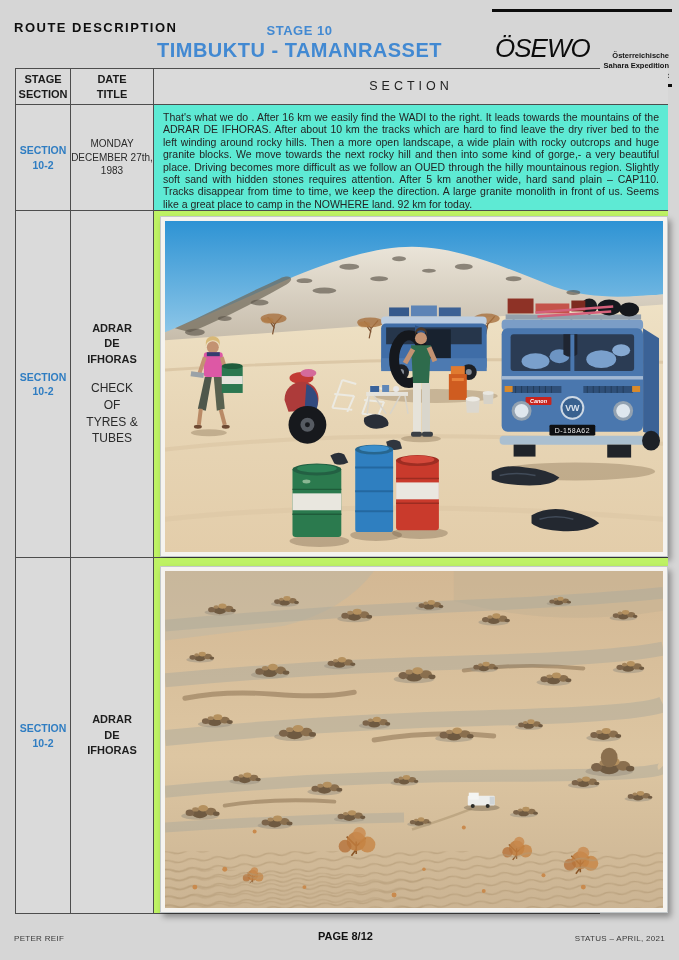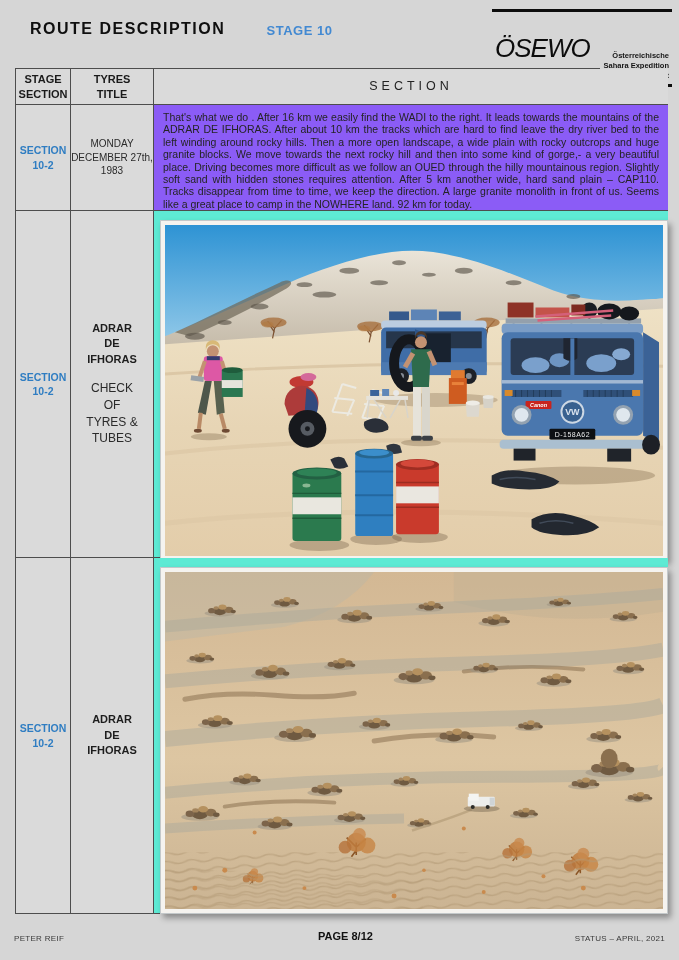--- a/index.html
+++ b/index.html
@@ -5,21 +5,21 @@
   html,body { margin:0; padding:0; background:#9a9a9a; }
   .page {
     position:relative; width:679px; height:960px; margin:0 auto;
     background:#d6d6d6; overflow:hidden;
     font-family:"Liberation Sans", sans-serif; color:#1c1c1c;
   }
   .pre { white-space:pre-line; }
 
   
   .page-header { position:absolute; top:0; left:0; right:0; height:64px; }
-  .route-desc { position:absolute; left:30px; top:20px; font-size:16px; font-weight:bold; letter-spacing:1.5px; color:#0f0f0f; }
+  .route-desc { position:absolute; left:14px; top:20px; font-size:13px; font-weight:bold; letter-spacing:1.5px; color:#0f0f0f; }
   .center-block { position:absolute; left:120px; right:200px; top:23px; text-align:center; }
   .stage-line { font-size:13px; font-weight:bold; color:#4289d2; letter-spacing:.5px; }
   .title-line { font-size:20px; font-weight:bold; color:#4289d2; letter-spacing:.5px; margin-top:1px; }
   .logo { position:absolute; right:7px; top:9px; width:174px; border-top:3px solid #0d0d0d; border-bottom:3px solid #0d0d0d; padding:3px 3px 4px 3px; display:flex; align-items:center; justify-content:space-between; background:transparent; }
   .logo-name { font-size:26px; line-height:26px; font-weight:normal; font-style:italic; letter-spacing:-1px; color:#0c0c0c; }
   .logo-sub { font-size:7.5px; font-weight:bold; text-align:right; line-height:1.3; color:#141414;margin-top:36px; }
 
   
   .route-table {
     position:absolute; left:15px; top:68px; width:585px; box-sizing:border-box;
@@ -28,54 +28,55 @@
   }
   .cell { border-right:1px solid #4d4d4d; border-bottom:1px solid #4d4d4d; background:#dadada; box-sizing:border-box; display:flex; flex-direction:column; align-items:center; justify-content:center; text-align:center; }
   .cell.last-col { border-right:none; }
   .cell.last-row { border-bottom:none; }
   .head-cell { font-size:11px; font-weight:bold; line-height:1.3; color:#1a1a1a; }
   .remarks-head { font-size:12.5px; font-weight:normal; letter-spacing:4px; color:#222; }
   .section-label { font-size:10.5px; font-weight:bold; line-height:1.35; color:#2f7dc2; }
   .date-label { font-size:10px; line-height:1.35; color:#2a2a2a; }
   .title-label { font-size:11px; font-weight:bold; line-height:1.4; color:#1d1d1d; }
   .subtitle-label { font-size:12px; line-height:1.4; color:#2a2a2a; margin-top:13px;text-align:center; }
-  .remarks-cell { background:#8b5cf6; align-items:stretch; justify-content:flex-start; text-align:justify; padding:6px 9px 4px 9px; font-size:10.5px; line-height:12.4px; color:#242424; }
-  .photo-cell { background:#5eead4; align-items:flex-start; justify-content:flex-start; padding:9px 0 0 6px; }
+  .remarks-cell { background:#5eead4; align-items:stretch; justify-content:flex-start; text-align:justify; padding:6px 9px 4px 9px; font-size:10.5px; line-height:12.4px; color:#242424; }
+  .photo-cell { background:#bef264; align-items:flex-start; justify-content:flex-end; padding:25px 0 0 6px; }
   .photo-frame { background:#f5f3ef; padding:4px; box-shadow:3px 4px 6px rgba(0,0,0,0.35); border:1px solid #c3c8ca; }
   .photo-frame svg { display:block; }
 
   
   .page-footer { position:absolute; left:14px; right:14px; top:928px; height:20px; }
   .footer-author { position:absolute; left:0; top:6px; font-size:8px; color:#3a3a3a; letter-spacing:.3px; }
   .footer-page { position:absolute; left:12px; right:0; top:2px; text-align:center; font-size:11px; font-weight:bold; color:#111; }
   .footer-status { position:absolute; right:0; top:6px; font-size:8px; color:#3a3a3a; letter-spacing:.3px; }
 </style>
 </head>
 <body>
 
 <div class="page">
 
   <div class="page-header">
     <div class="route-desc">ROUTE DESCRIPTION</div>
     <div class="center-block">
       <div class="stage-line">STAGE 10</div>
+      <div class="title-line">TIMBUKTU - TAMANRASSET</div>
     </div>
     <div class="logo">
       <span class="logo-name">ÖSEWO</span>
       <span class="logo-sub pre">Österreichische
 Sahara Expedition
 West - Ost</span>
     </div>
   </div>
 
   <div class="route-table">
 
     <div class="cell head-cell pre">STAGE
 SECTION</div>
-    <div class="cell head-cell pre">TYRES
+    <div class="cell head-cell pre">DATE
 TITLE</div>
     <div class="cell head-cell remarks-head last-col">SECTION</div>
 
     <div class="cell section-label pre">SECTION
 10-2</div>
     <div class="cell date-label pre">MONDAY
 DECEMBER 27th,
 1983</div>
     <div class="cell remarks-cell last-col">That's what we do . After 16 km we easily find the WADI to the right. It leads towards the mountains of the ADRAR DE IFHORAS.  After about 10 km the tracks which are hard to find leave the dry river bed to the left winding around rocky hills. Then a more open landscape, a wide plain with rocky outcrops and huge granite blocks. We move towards the next rocky hill and then into some kind of gorge,- a very beautiful place. Driving becomes more difficult as we follow an OUED through the hilly mountainous region. Slightly soft sand with hidden stones requires attention. After 5 km another wide, hard sand plain – CAP110. Tracks disappear from time to time, we keep the direction.  A large granite monolith in front of us. Seems like a great place to camp in the NOWHERE land. 92 km for today.</div>
 

